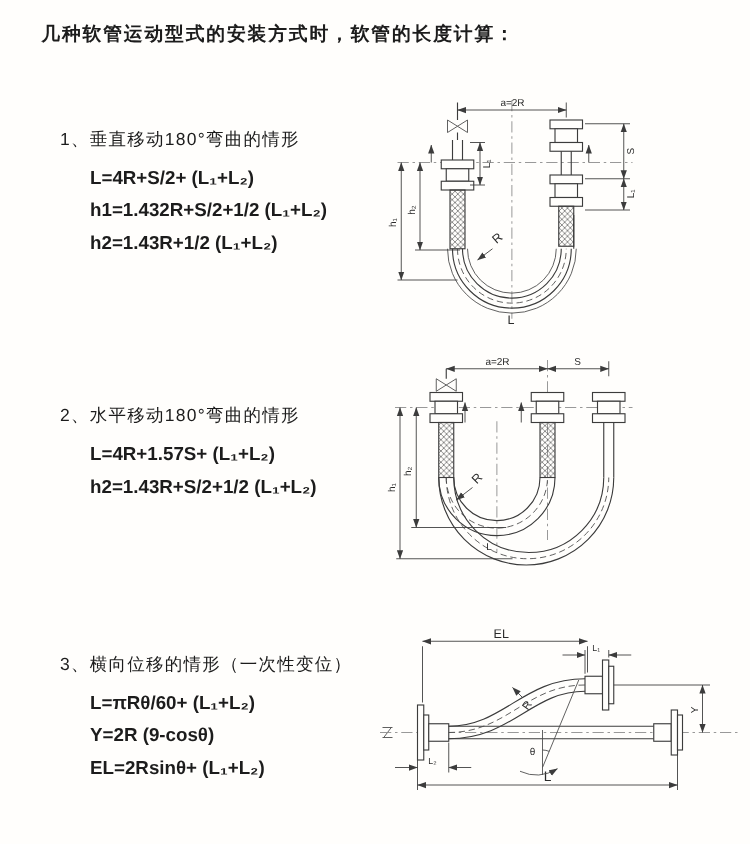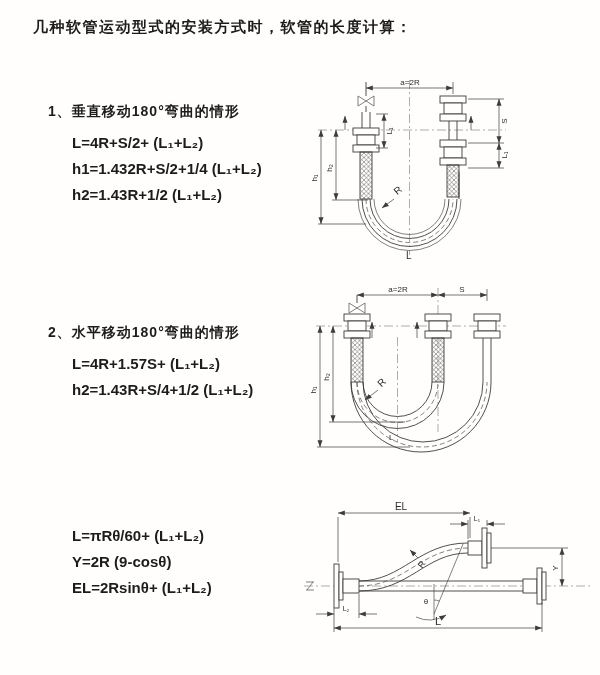--- a/index.html
+++ b/index.html
@@ -10,21 +10,21 @@
     color:#1c1c1c;
     overflow:hidden;
   }
   .page { position:absolute; inset:0; }
   .title {
     position:absolute; left:33px; top:18px;
     font-size:15px; font-weight:700; letter-spacing:1.5px;
     white-space:nowrap;
   }
   .sec { position:absolute; left:48px; width:270px; }
-  .sec .heading { font-size:14px; font-weight:700; letter-spacing:1px; margin:0 0 9px 0; }
+  .sec .heading { font-size:14px; font-weight:400; letter-spacing:1px; margin:0 0 9px 0; }
   .sec .formula { font-size:15px; font-weight:700; line-height:26px; margin-left:24px; white-space:nowrap; }
   .dwg { position:absolute; }
   svg text { font-family:"Liberation Sans", sans-serif; fill:#2b2b2b; }
   .ln   { fill:none; stroke:#3c3c3c; stroke-width:0.9; }
   .thin { fill:none; stroke:#4a4a4a; stroke-width:0.7; }
   .dim  { fill:none; stroke:#3c3c3c; stroke-width:0.7; }
   .cl   { fill:none; stroke:#8a8a8a; stroke-width:0.7; stroke-dasharray:9 3 2 3; }
   .dash { stroke-dasharray:5 3; }
   .fit  { fill:#fffefc; stroke:#3c3c3c; stroke-width:0.9; }
   .braid{ fill:url(#braidpat); stroke:#3c3c3c; stroke-width:0.9; }
@@ -33,31 +33,32 @@
 </head>
 <body>
 
 <div class="page">
 
   <div class="title">几种软管运动型式的安装方式时，软管的长度计算：</div>
 
   <section class="sec" style="top:103px">
     <div class="heading">1、垂直移动180°弯曲的情形</div>
     <div class="formula">L=4R+S/2+ (L₁+L₂)</div>
-    <div class="formula">h1=1.432R+S/2+1/4 (L₁+L₂)</div>
+    <div class="formula">h1=1.432R+S/2+1/2 (L₁+L₂)</div>
     <div class="formula">h2=1.43R+1/2 (L₁+L₂)</div>
   </section>
 
   <section class="sec" style="top:324px">
     <div class="heading">2、水平移动180°弯曲的情形</div>
     <div class="formula">L=4R+1.57S+ (L₁+L₂)</div>
-    <div class="formula">h2=1.43R+S/4+1/2 (L₁+L₂)</div>
+    <div class="formula">h2=1.43R+S/2+1/2 (L₁+L₂)</div>
   </section>
 
   <section class="sec" style="top:523px">
+    <div class="heading">3、横向位移的情形（一次性变位）</div>
     <div class="formula">L=πRθ/60+ (L₁+L₂)</div>
     <div class="formula">Y=2R (9-cosθ)</div>
     <div class="formula">EL=2Rsinθ+ (L₁+L₂)</div>
   </section>
 
   <svg class="dwg" style="left:310px; top:72px;" width="290" height="195" viewBox="0 0 290 195">
     <defs>
       <pattern id="braidpat" width="4.5" height="4.5" patternUnits="userSpaceOnUse">
         <path d="M0,0 L4.5,4.5 M4.5,0 L0,4.5" stroke="#6a6a6a" stroke-width="0.6" fill="none"></path>
       </pattern>

